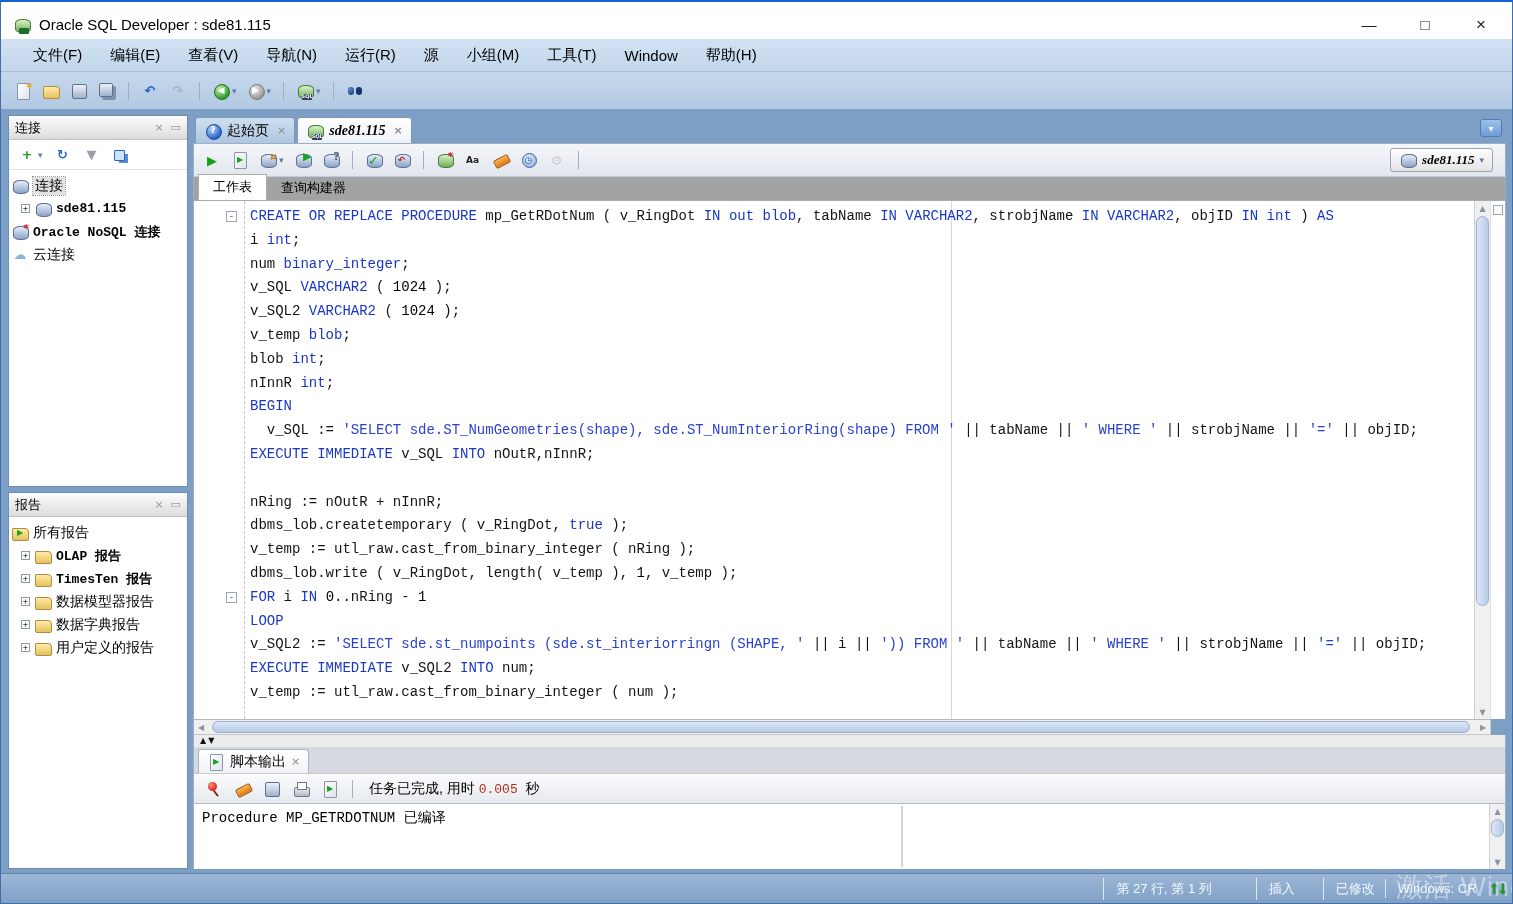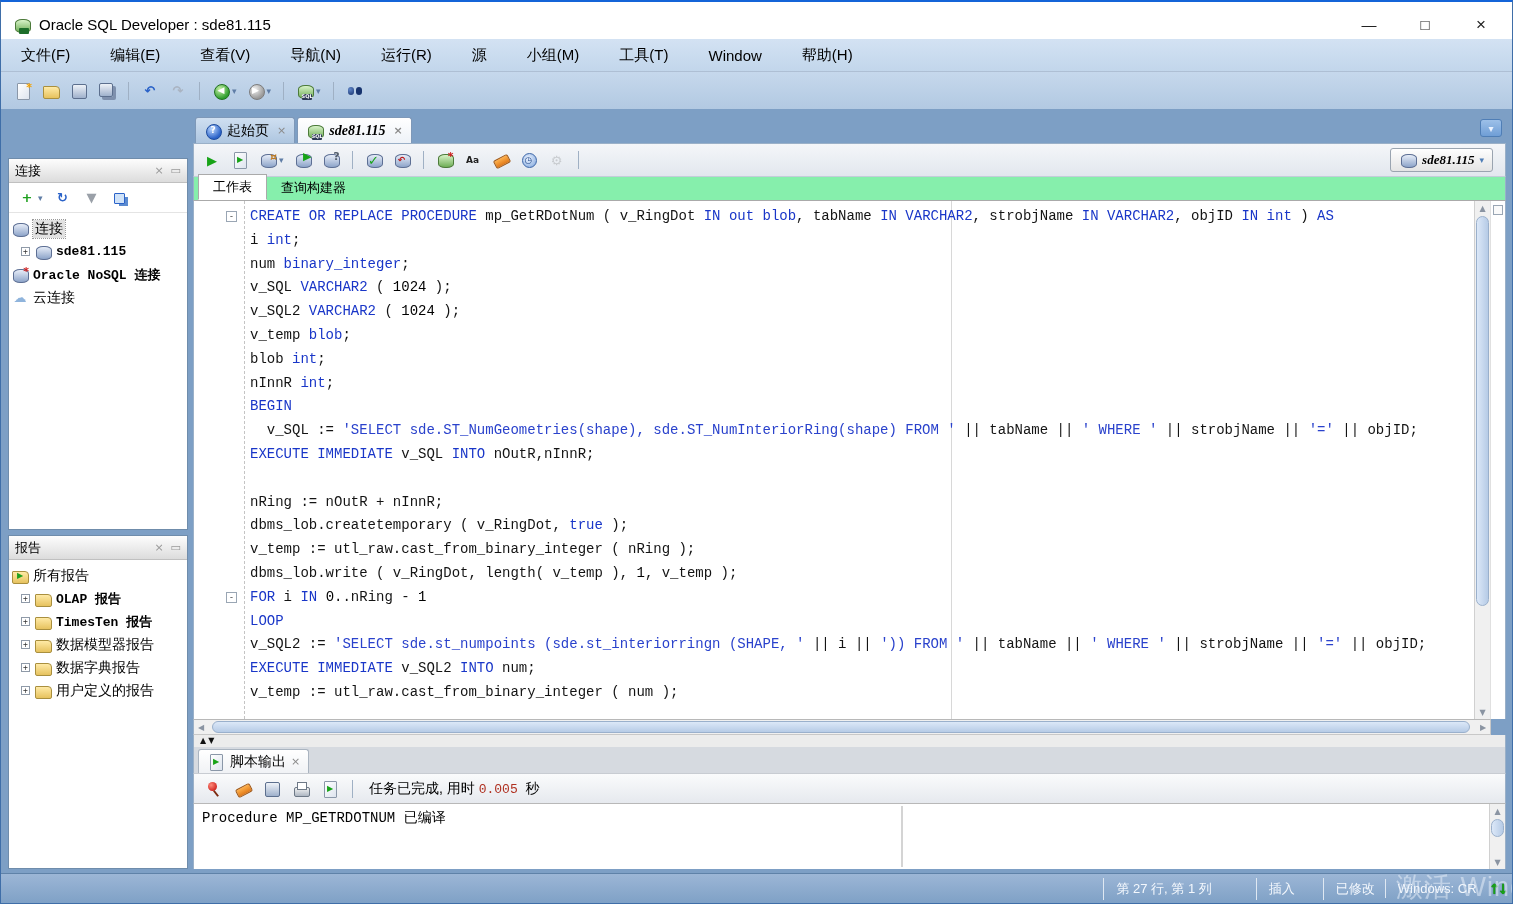--- a/index.html
+++ b/index.html
@@ -4,21 +4,21 @@
 <style>
   html,body{margin:0;padding:0;background:#5a7ca3;}
   *{box-sizing:border-box;}
   .window{position:relative;width:1513px;height:904px;background:#7d9fc5;border:1px solid #3f6ea8;border-top:2px solid #1464d8;overflow:hidden;font-family:"Liberation Sans",sans-serif;color:#000;}
   
   .titlebar{height:37px;background:#ffffff;display:flex;align-items:center;padding:8px 10px 0 12px;}
   .titlebar .title{font-size:15px;margin-left:8px;flex:1;}
   .wc{display:flex;align-items:center;gap:34px;padding-right:10px;}
   .wc span{font-size:15px;color:#222;width:22px;text-align:center;cursor:default;line-height:1;}
   
-  .menubar{height:33px;background:linear-gradient(#d3e2f3,#c2d6eb);display:flex;align-items:center;padding:0 10px;gap:20px;border-bottom:1px solid #aebfd4;}
+  .menubar{height:33px;background:linear-gradient(#d3e2f3,#c2d6eb);display:flex;align-items:center;padding:0 22px;gap:8px;border-bottom:1px solid #aebfd4;}
   .menu-item{font-size:15px;padding:3px 10px;cursor:default;}
   
   .maintoolbar{height:37px;background:linear-gradient(#c6d8ec,#b2c9e2);display:flex;align-items:center;padding:0 10px;gap:4px;}
   .tbtn{display:inline-flex;align-items:center;height:24px;padding:2px 3px;border-radius:2px;}
   .tbtn.dis{opacity:.55;filter:grayscale(.6);}
   .vsep{width:1px;height:18px;background:#9fb0c4;margin:0 5px;display:inline-block;}
   .ddarr{font-size:9px;color:#5f7da6;margin-left:2px;font-family:"DejaVu Sans",sans-serif;}
   
   .ic{position:relative;display:inline-block;width:18px;height:18px;flex:none;font-family:"DejaVu Sans",sans-serif;}
   .ic .g{position:absolute;inset:0;display:flex;align-items:center;justify-content:center;font-size:13px;line-height:1;font-weight:bold;}
@@ -40,21 +40,21 @@
   .b-pin::before{content:"";position:absolute;left:3px;top:2px;width:9px;height:9px;background:radial-gradient(circle at 35% 35%,#ff8a7a,#bf0000);border-radius:50%;}
   .b-pin::after{content:"";position:absolute;left:10px;top:10px;width:2px;height:7px;background:#7c2a10;transform:rotate(-38deg);}
   .b-printer::before{content:"";position:absolute;left:2px;top:7px;width:14px;height:8px;background:linear-gradient(#f2f2f2,#aeb6c2);border:1px solid #6d7886;border-radius:2px;}
   .b-printer::after{content:"";position:absolute;left:5px;top:2px;width:8px;height:6px;background:#fff;border:1px solid #6d7886;}
   .b-copy::before{content:"";position:absolute;left:2px;top:4px;width:9px;height:9px;background:#cfe2f8;border:1px solid #2a62c8;border-radius:1px;box-shadow:4px 3px 0 -1px #5a8ad0;}
   .b-clock::before{content:"";position:absolute;left:2px;top:2px;width:13px;height:13px;border-radius:50%;background:radial-gradient(circle at 40% 35%,#eaf2ff,#7ba3da);border:1px solid #3c66a8;}
   
   .workspace{height:764px;display:flex;padding:6px 6px 4px 7px;gap:5px;}
   .leftcol{width:180px;display:flex;flex-direction:column;gap:5px;}
   .panel{background:#fff;border:1px solid #6f8cab;display:flex;flex-direction:column;}
-  .panel.p-conn{height:372px;margin-top:43px;}
+  .panel.p-conn{height:372px;}
   .panel.p-rep{flex:1;}
   .phead{height:24px;background:linear-gradient(#fdfdfd,#dcdcdc);border-bottom:1px solid #c0c0c0;display:flex;align-items:center;padding:0 6px;font-size:13px;}
   .phead .ptitle{flex:1;}
   .phead .pbtn{color:#9a9a9a;font-size:11px;margin-left:7px;cursor:default;font-family:"DejaVu Sans",sans-serif;}
   .ptools{height:30px;display:flex;align-items:center;gap:5px;padding:0 6px;border-bottom:1px solid #e4e4e4;}
   .tree{flex:1;padding:4px 2px;overflow:hidden;}
   .trow{display:flex;align-items:center;gap:4px;height:23px;font-size:14px;white-space:nowrap;}
   .expander{width:9px;height:9px;border:1px solid #8f9aa8;background:#fff;font-size:8px;line-height:7px;text-align:center;color:#333;flex:none;font-family:"DejaVu Sans Mono",monospace;}
   .tlabel.sel{background:#e2e2e2;outline:1px dotted #9a9a9a;padding:0 2px;}
   .tlabel.mono{font-family:"Liberation Mono",monospace;font-size:13px;font-weight:bold;}
@@ -63,21 +63,21 @@
   .doctabs{height:28px;display:flex;align-items:flex-end;gap:2px;padding-left:2px;}
   .dtab{height:26px;display:flex;align-items:center;gap:5px;padding:0 8px;font-size:14px;border:1px solid #7e98b8;border-bottom:none;border-radius:3px 3px 0 0;background:linear-gradient(#cfdff1,#aec6e0);}
   .dtab.active{background:linear-gradient(#ffffff,#eef2f8);font-style:italic;font-weight:bold;font-family:"Liberation Serif",serif;}
   .dtab .tclose{color:#8a8a8a;font-size:11px;margin-left:3px;font-family:"DejaVu Sans",sans-serif;}
   .tabspacer{flex:1;}
   .tablist-btn{width:22px;height:18px;margin-bottom:6px;margin-right:4px;background:linear-gradient(#9dc0e8,#6f9ed6);border:1px solid #4f7eb6;border-radius:3px;color:#eaf2ff;font-size:10px;display:flex;align-items:center;justify-content:center;font-family:"DejaVu Sans",sans-serif;}
   .wstoolbar{height:34px;background:linear-gradient(#f4f6f9,#e2e7ee);border:1px solid #9ab0c8;border-bottom:1px solid #c3cdd9;display:flex;align-items:center;padding:0 6px;gap:4px;}
   .combo{margin-left:auto;margin-right:6px;height:24px;display:flex;align-items:center;gap:5px;padding:0 8px;background:linear-gradient(#fefefe,#e4e4e4);border:1px solid #9aa4b0;border-radius:3px;font-size:13px;}
   .combo .clabel{font-family:"Liberation Serif",serif;font-style:italic;font-weight:bold;}
   .combo .carr{font-size:9px;color:#4f7eb6;font-family:"DejaVu Sans",sans-serif;}
-  .wstabs{height:24px;background:#86efac;border-left:1px solid #9ab0c8;border-right:1px solid #9ab0c8;display:flex;align-items:flex-end;padding-left:4px;font-size:13px;border-bottom:1px solid #aaaaaa;}
+  .wstabs{height:24px;background:#a3a3a3;border-left:1px solid #9ab0c8;border-right:1px solid #9ab0c8;display:flex;align-items:flex-end;padding-left:4px;font-size:13px;border-bottom:1px solid #aaaaaa;}
   .wtab{padding:3px 14px;}
   .wtab.active{background:#fff;border:1px solid #aaaaaa;border-bottom:1px solid #fff;}
   
   .editorwrap{height:518px;display:flex;border-left:1px solid #9ab0c8;border-right:1px solid #9ab0c8;background:#fff;position:relative;}
   .editor{flex:1;position:relative;overflow:hidden;}
   .gutterline{position:absolute;left:50px;top:0;bottom:0;border-left:1px dashed #c4c4c4;}
   .marginline{position:absolute;left:757px;top:0;bottom:0;border-left:1px solid #d8d8d8;}
   .codelines{position:absolute;left:0;top:4px;right:0;}
   .cl{position:relative;height:23.8px;white-space:pre;font-family:"Liberation Mono","DejaVu Sans Mono",monospace;font-size:14px;line-height:23.8px;}
   .ct{position:absolute;left:56px;top:0;}

